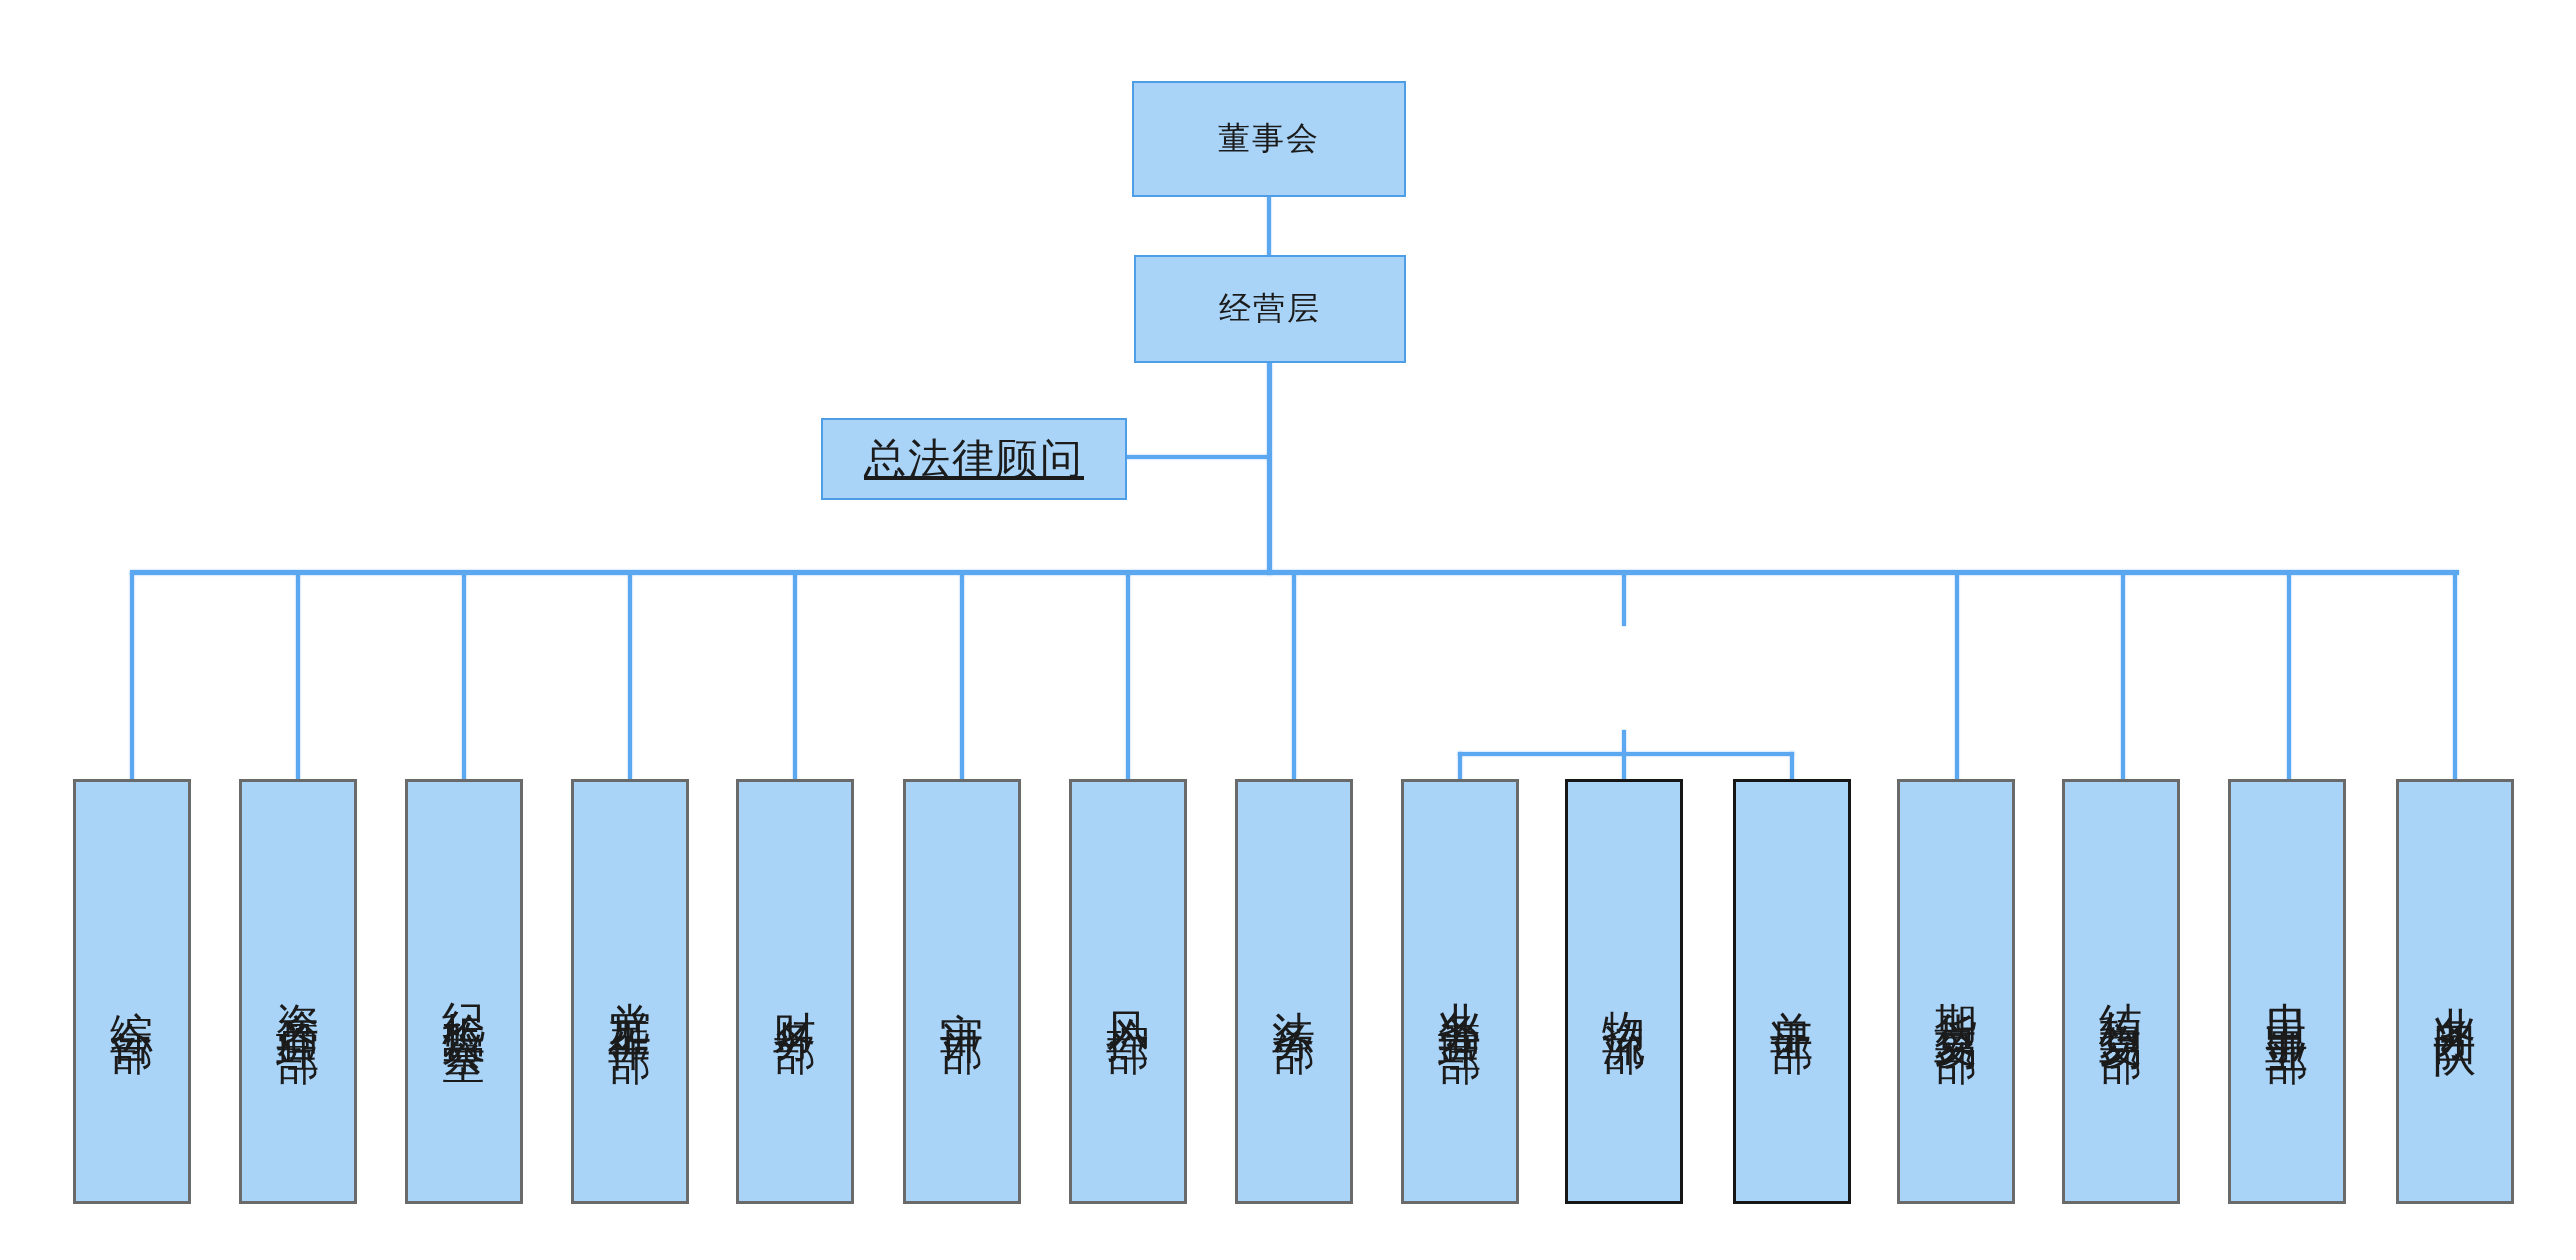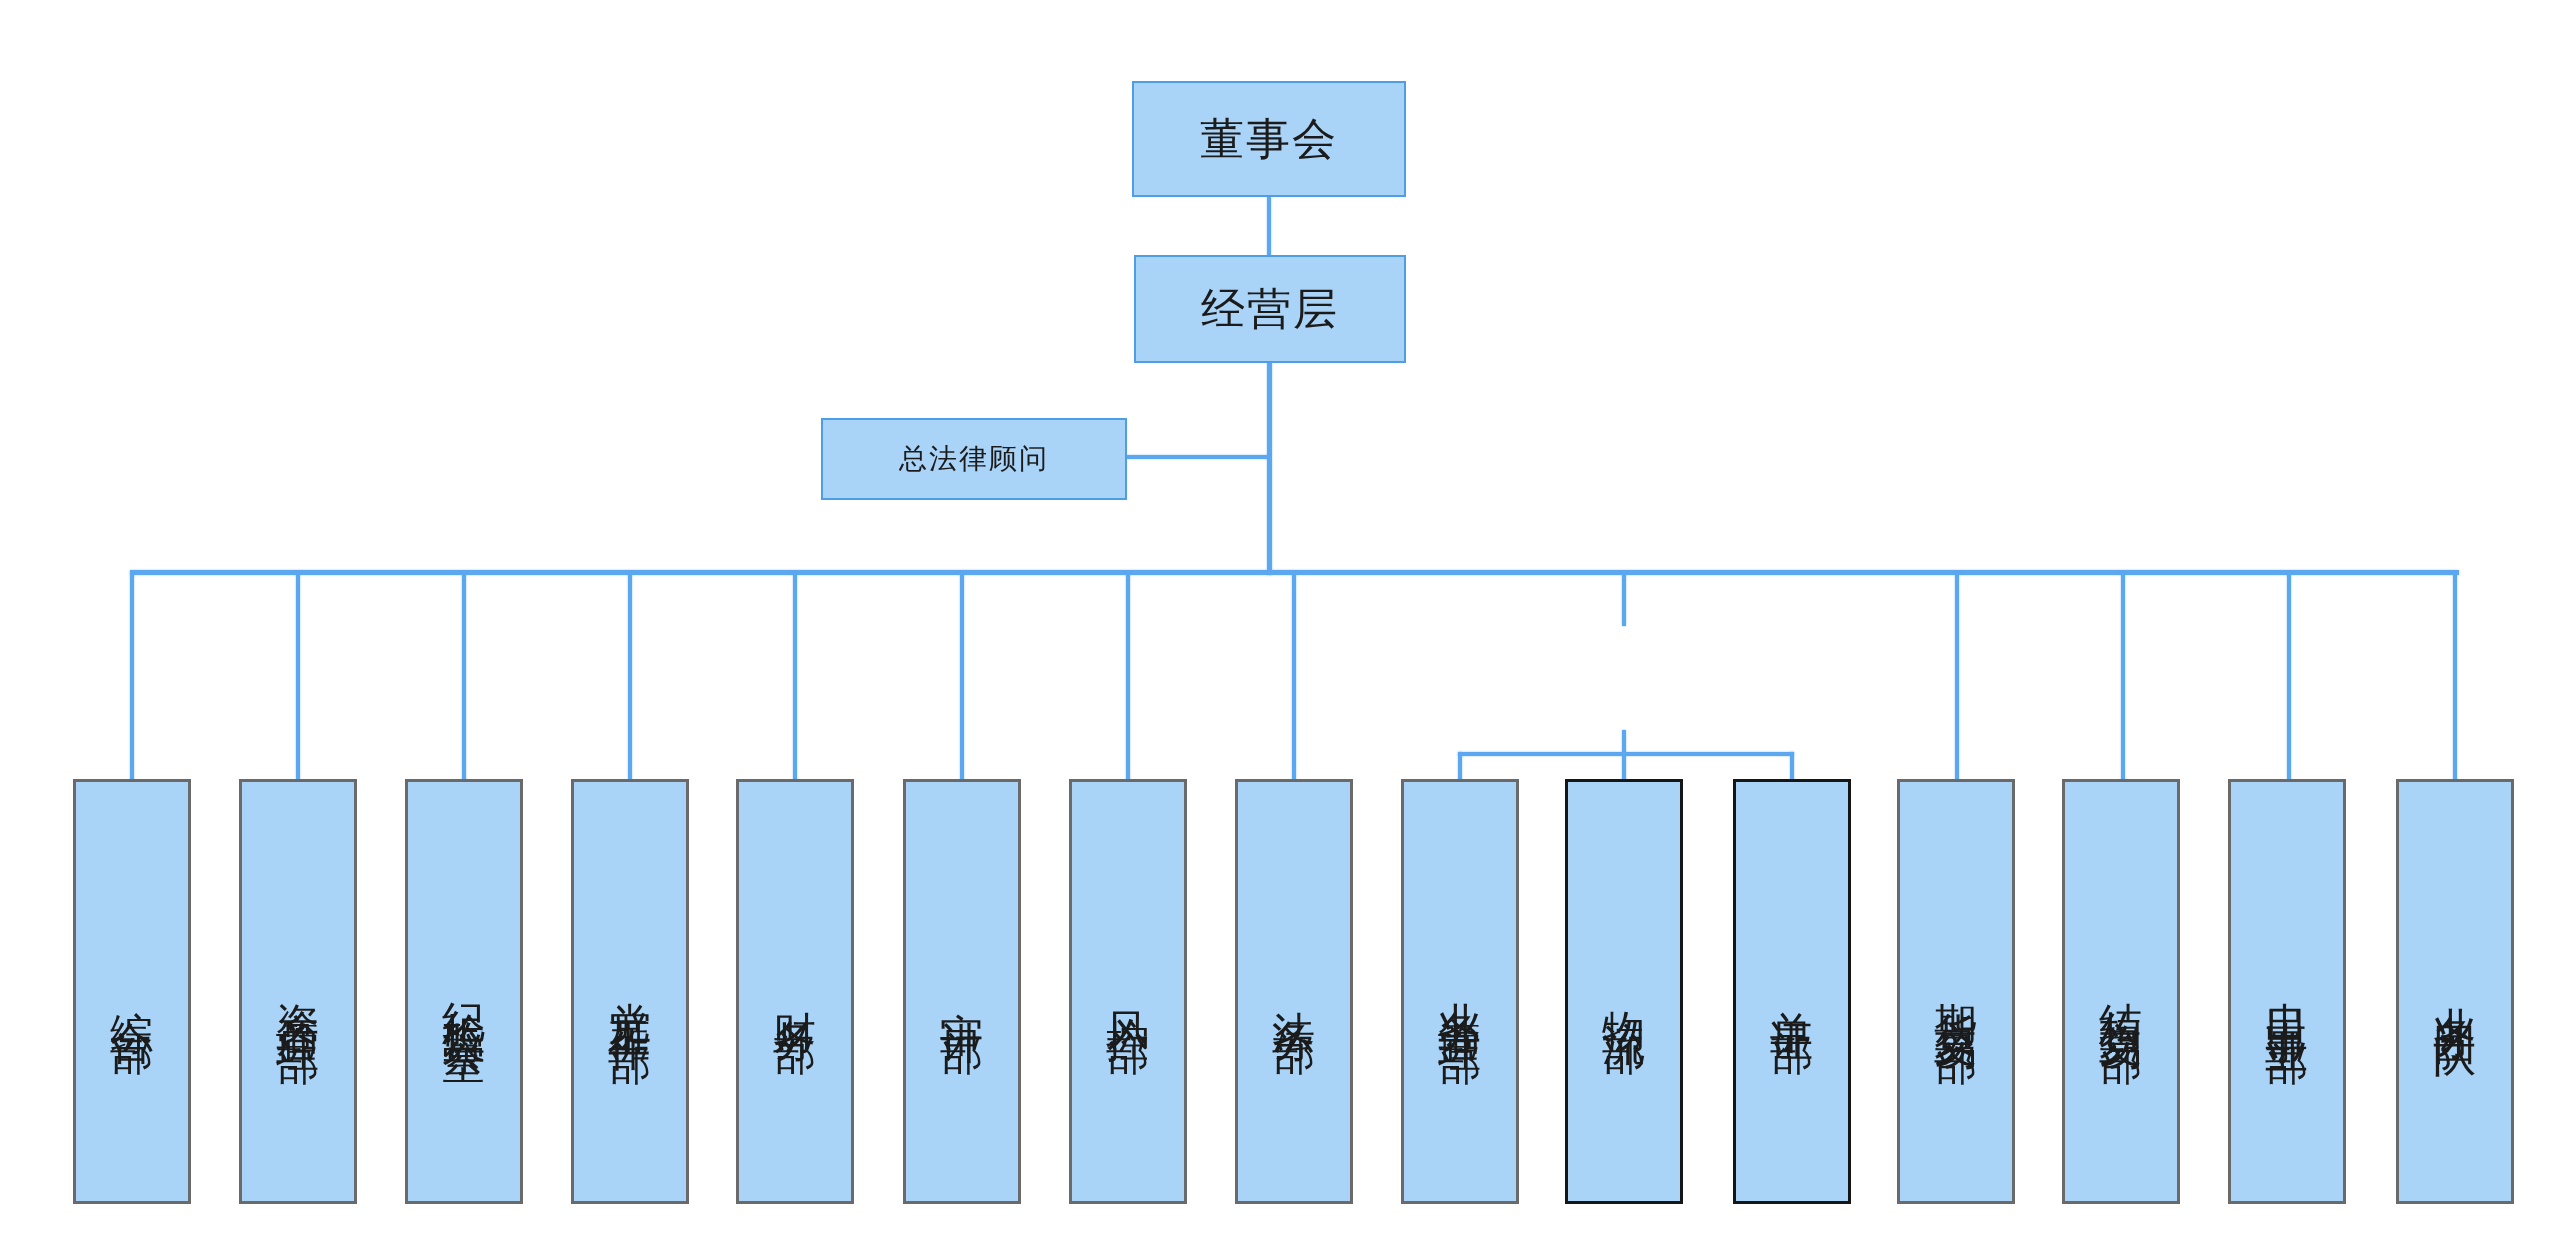--- a/index.html
+++ b/index.html
@@ -15,22 +15,22 @@
     box-sizing:border-box;
     background:#a9d3f7;
     display:flex;
     align-items:center;
     justify-content:center;
     color:#1b1b1b;
   }
   .box.blue{border:2px solid #4d9de7;}
   .box.gray{border:3px solid #6a6a6a;}
   .box.black{border:3px solid #161616;}
-  .toplabel{font-size:44px;letter-spacing:2px;white-space:nowrap;}
-  .legal .toplabel{font-size:28px;}
+  .toplabel{font-size:32px;letter-spacing:2px;white-space:nowrap;}
+  .legal .toplabel{font-size:42px;text-decoration:underline;}
   .vtext{
     writing-mode:vertical-rl;
     text-orientation:upright;
     font-size:43px;
     letter-spacing:0.22em;
     line-height:1;
   }
   .vline,.hline{
     position:absolute;
     background:#5ba7f0;

